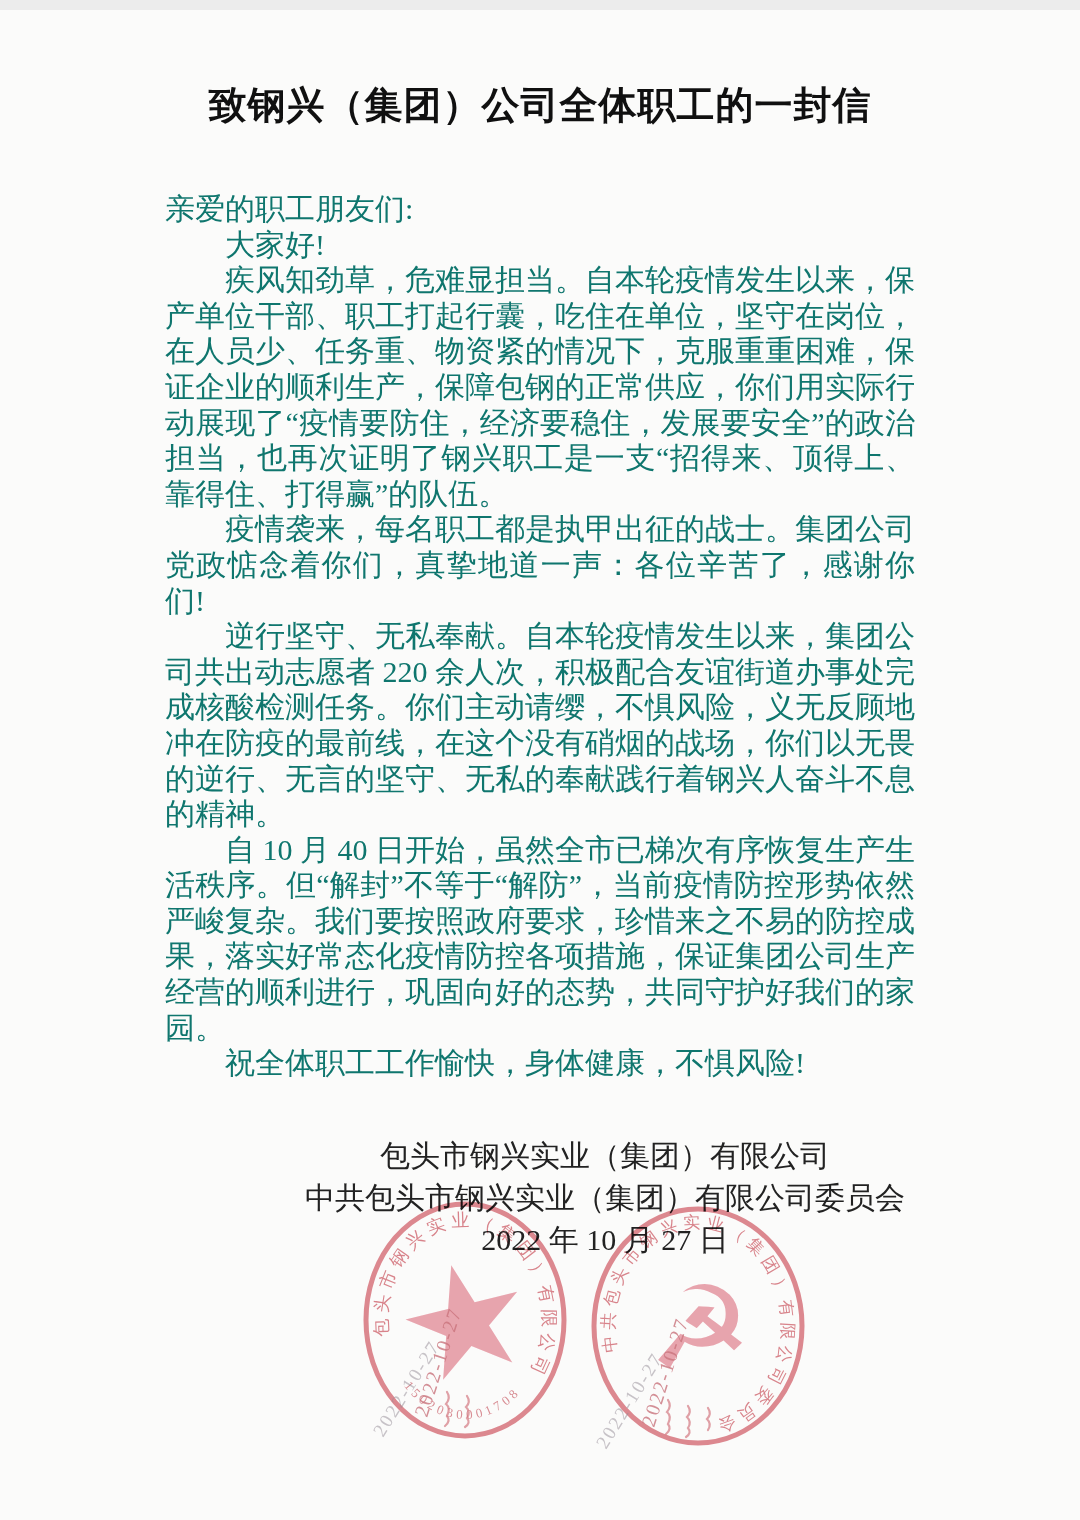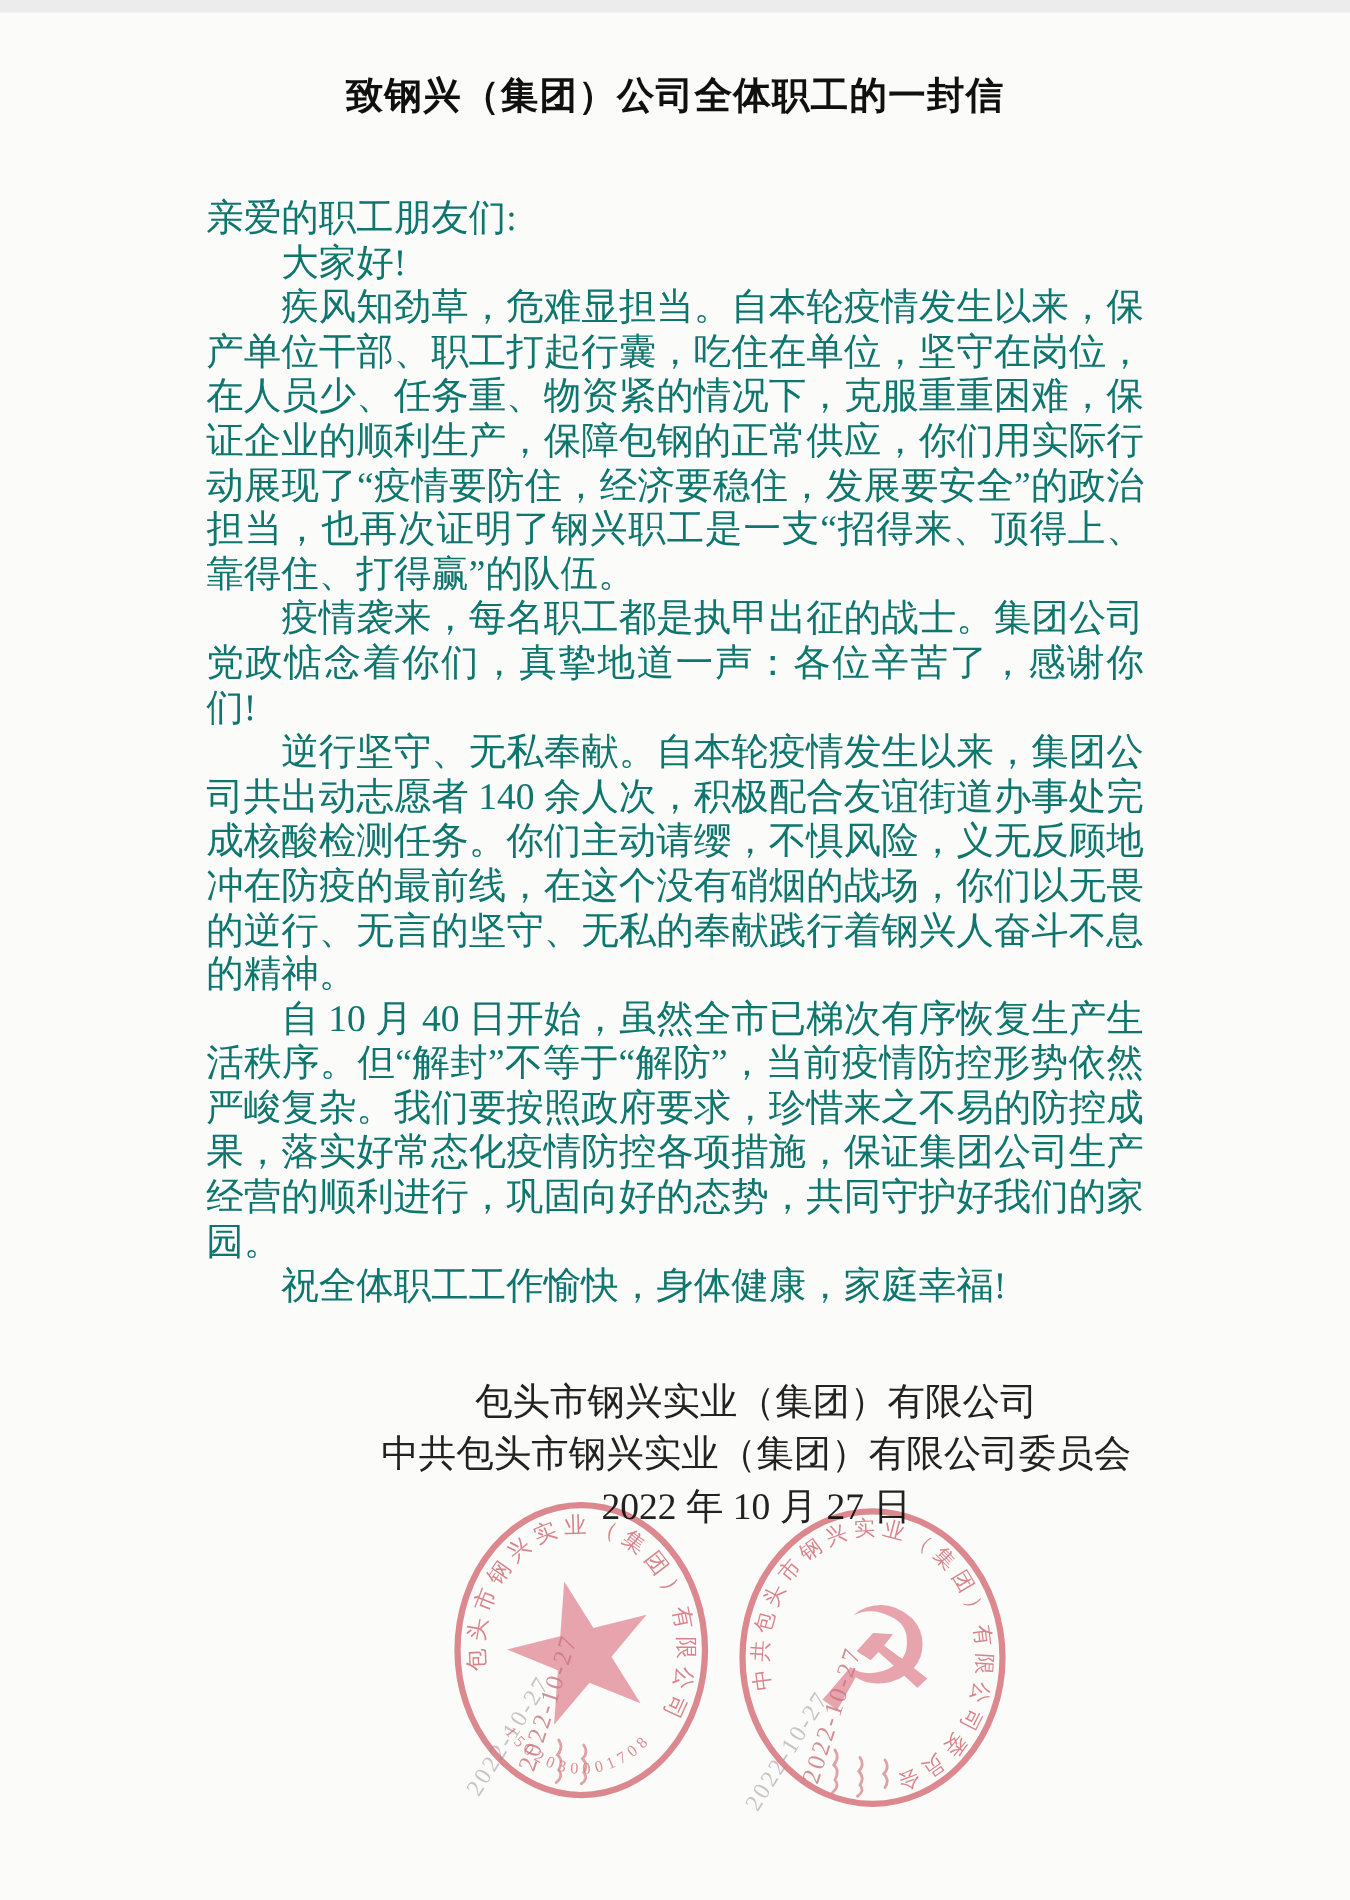--- a/index.html
+++ b/index.html
@@ -12,23 +12,23 @@
     position:relative;
   }
   .top-strip{
     position:absolute;left:0;top:0;width:1080px;height:10px;
     background:#ececec;
   }
   .page{
     position:relative;width:1080px;height:1520px;
   }
   .doc-title{
-    margin:0;padding-top:56px;
+    margin:0;padding-top:80px;
     text-align:center;
-    font-size:30px;font-weight:bold;letter-spacing:1px;
+    font-size:38px;font-weight:bold;letter-spacing:1px;
     color:#101010;
   }
   .letter-body{
     margin:60px 165px 0 165px;
     font-size:30px;
     line-height:35.6px;
     text-align:justify;
     color:#0f766e;
   }
   .letter-body p{margin:0;}
@@ -62,23 +62,23 @@
 <div class="page">
   <div class="top-strip"></div>
 
   <h1 class="doc-title">致钢兴（集团）公司全体职工的一封信</h1>
 
   <div class="letter-body">
     <p>亲爱的职工朋友们:</p>
     <p class="indent">大家好!</p>
     <p class="indent">疾风知劲草，危难显担当。自本轮疫情发生以来，保产单位干部、职工打起行囊，吃住在单位，坚守在岗位，在人员少、任务重、物资紧的情况下，克服重重困难，保证企业的顺利生产，保障包钢的正常供应，你们用实际行动展现了“疫情要防住，经济要稳住，发展要安全”的政治担当，也再次证明了钢兴职工是一支“招得来、顶得上、靠得住、打得赢”的队伍。</p>
     <p class="indent">疫情袭来，每名职工都是执甲出征的战士。集团公司党政惦念着你们，真挚地道一声：各位辛苦了，感谢你们!</p>
-    <p class="indent">逆行坚守、无私奉献。自本轮疫情发生以来，集团公司共出动志愿者 140 余人次，积极配合友谊街道办事处完成核酸检测任务。你们主动请缨，不惧风险，义无反顾地冲在防疫的最前线，在这个没有硝烟的战场，你们以无畏的逆行、无言的坚守、无私的奉献践行着钢兴人奋斗不息的精神。</p>
+    <p class="indent">逆行坚守、无私奉献。自本轮疫情发生以来，集团公司共出动志愿者 220 余人次，积极配合友谊街道办事处完成核酸检测任务。你们主动请缨，不惧风险，义无反顾地冲在防疫的最前线，在这个没有硝烟的战场，你们以无畏的逆行、无言的坚守、无私的奉献践行着钢兴人奋斗不息的精神。</p>
     <p class="indent">自 10 月 40 日开始，虽然全市已梯次有序恢复生产生活秩序。但“解封”不等于“解防”，当前疫情防控形势依然严峻复杂。我们要按照政府要求，珍惜来之不易的防控成果，落实好常态化疫情防控各项措施，保证集团公司生产经营的顺利进行，巩固向好的态势，共同守护好我们的家园。</p>
-    <p class="indent">祝全体职工工作愉快，身体健康，家庭幸福!</p>
+    <p class="indent">祝全体职工工作愉快，身体健康，不惧风险!</p>
   </div>
 
   <div class="signature">
     <div>包头市钢兴实业（集团）有限公司</div>
     <div>中共包头市钢兴实业（集团）有限公司委员会</div>
     <div>2022 年 10 月 27 日</div>
   </div>
 
   <svg class="seals" viewBox="0 0 520 340">
     <defs>

